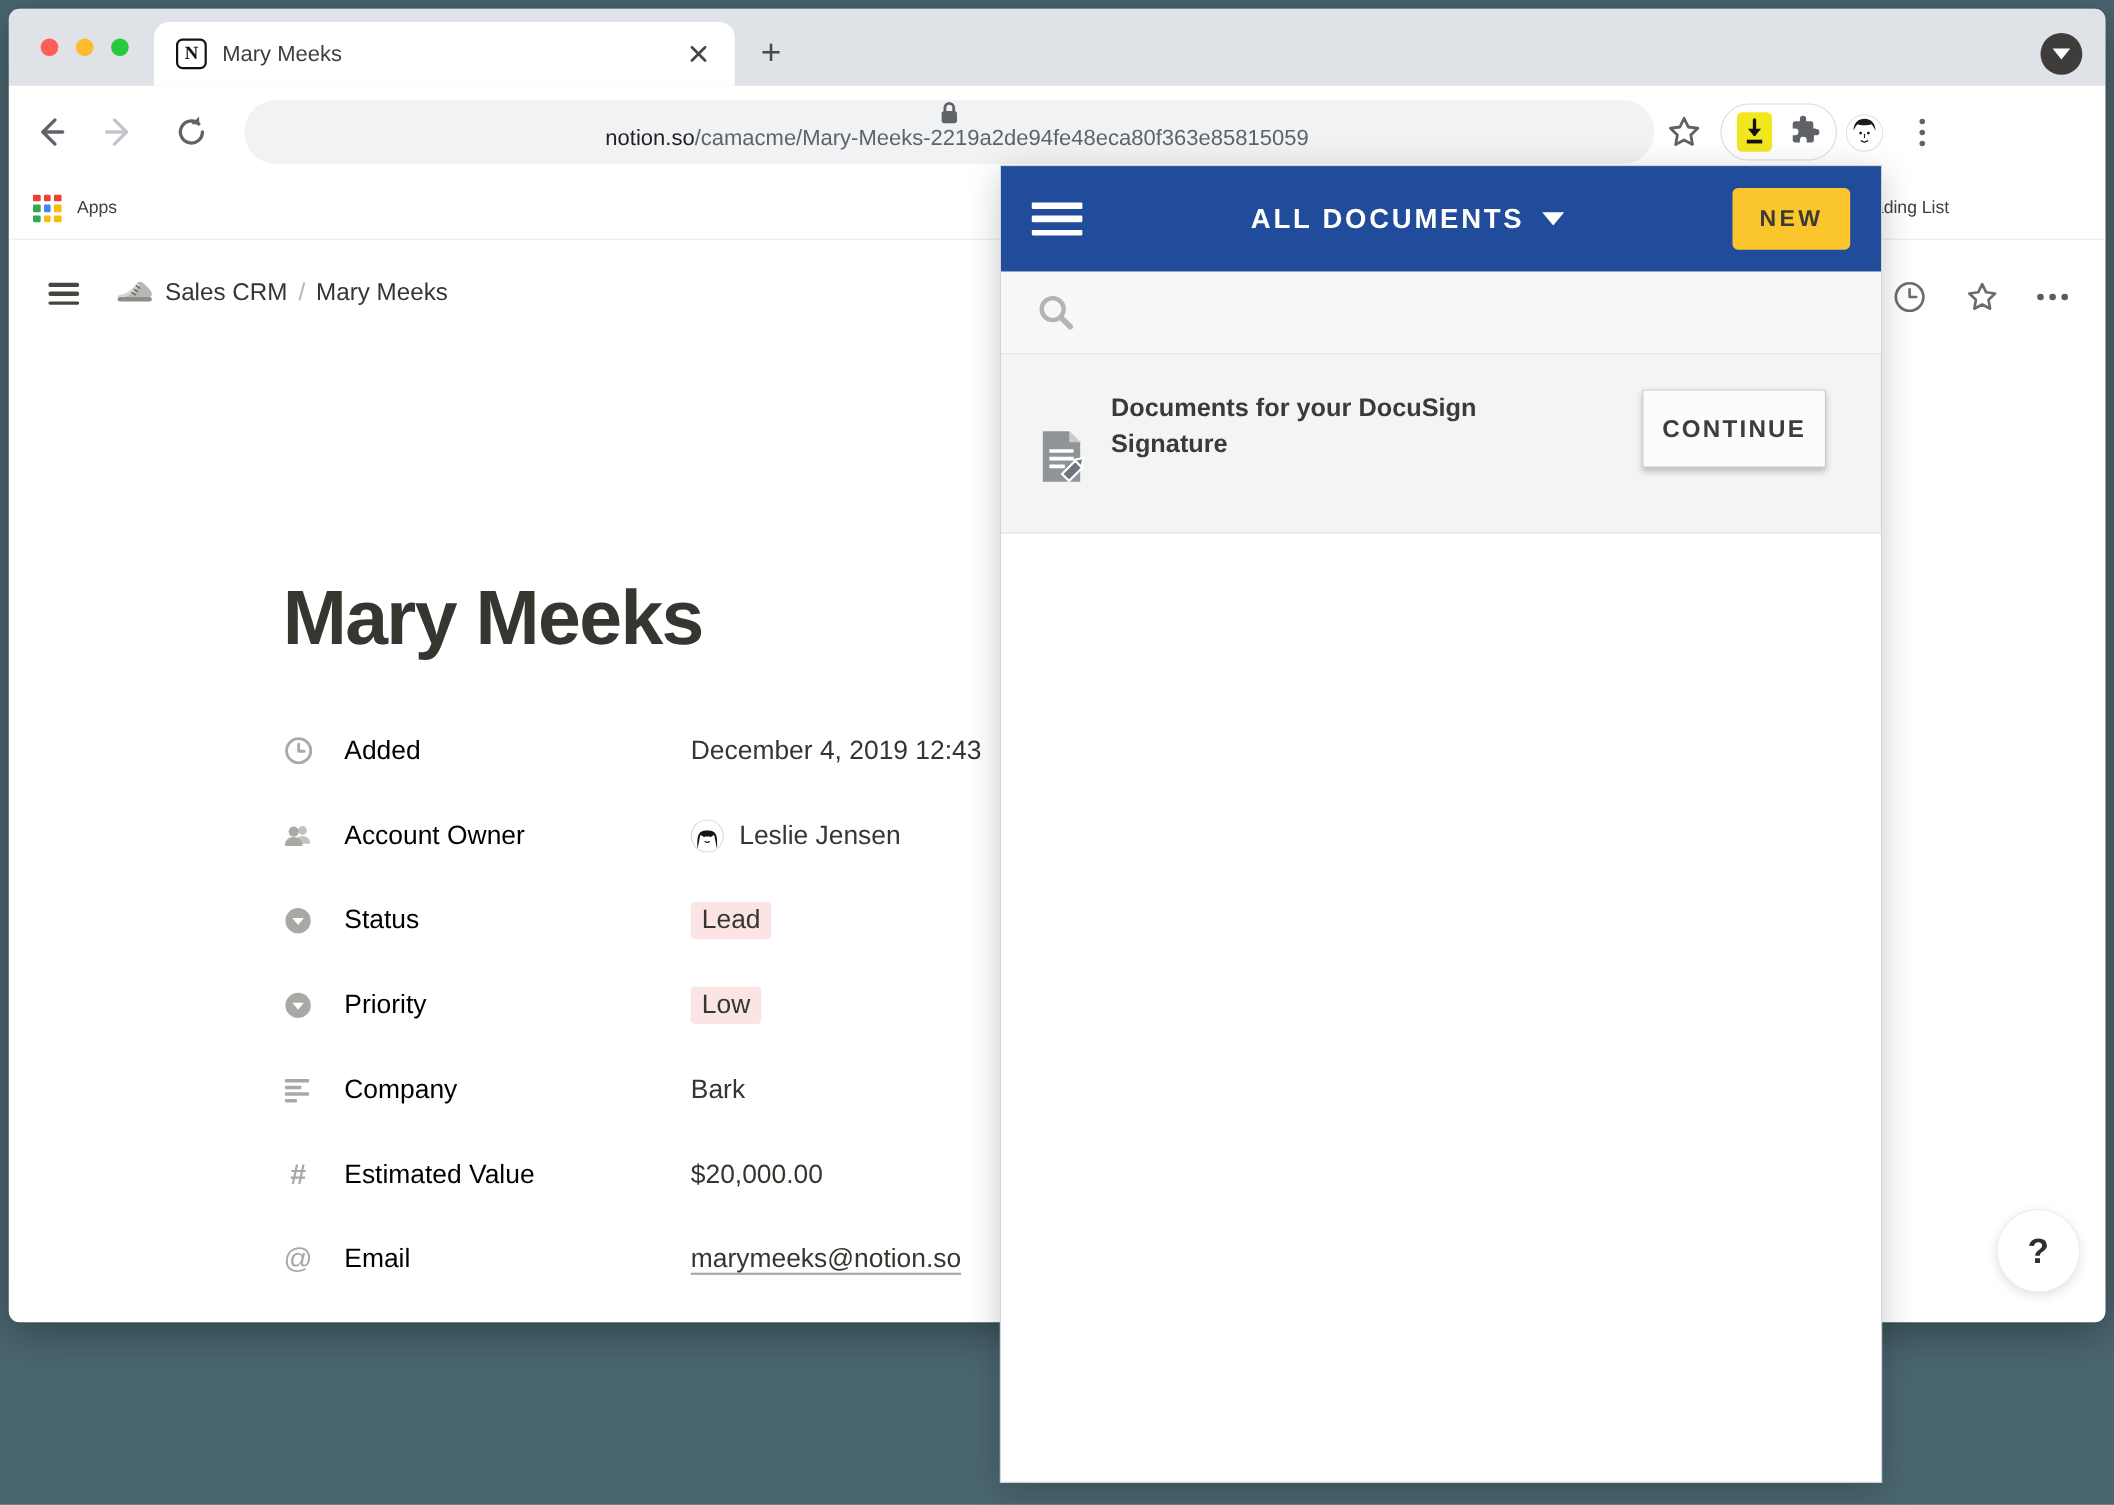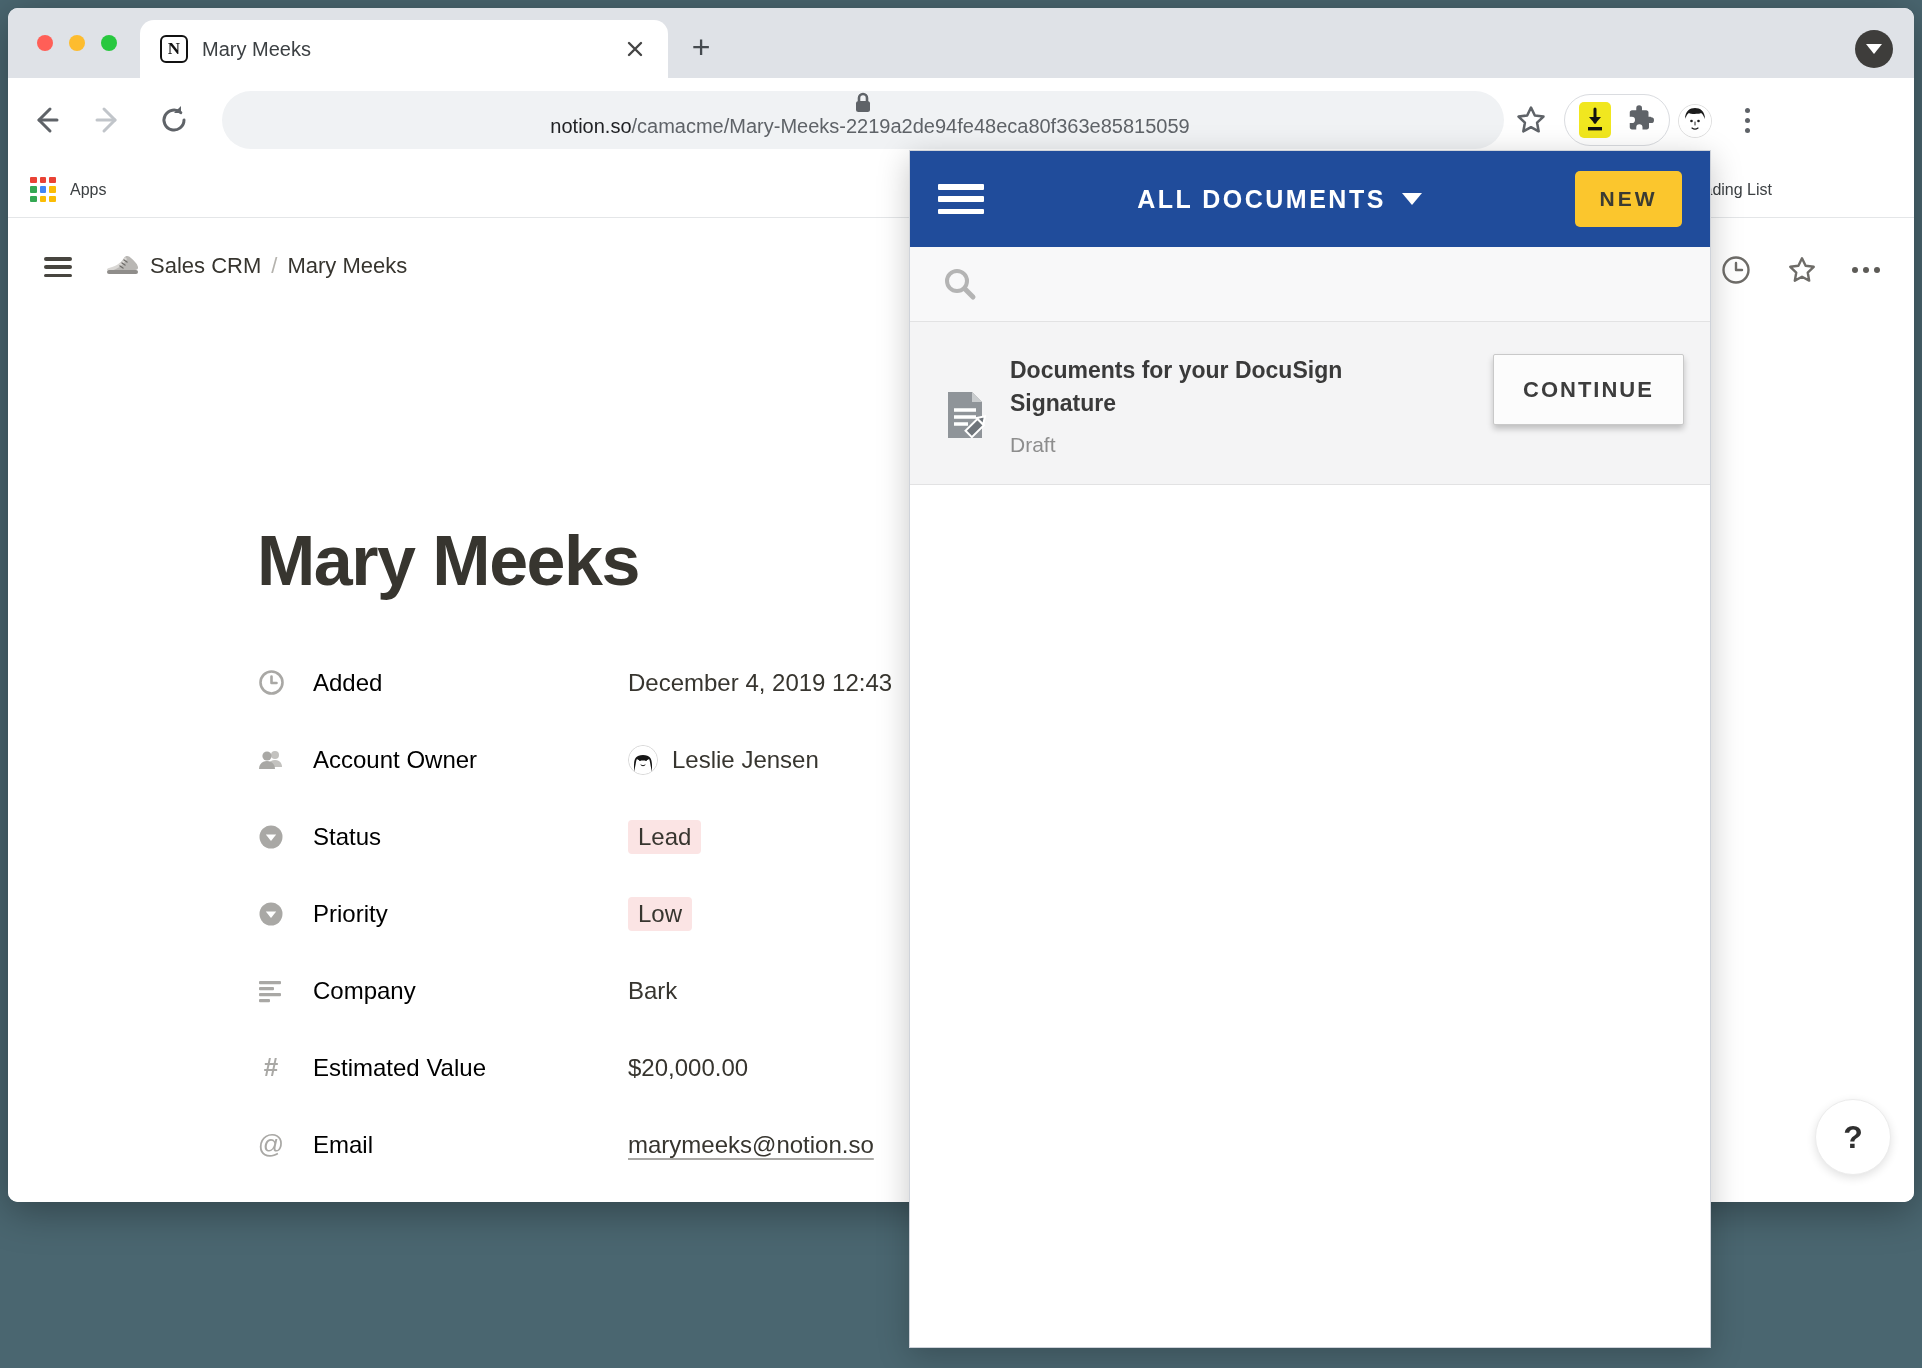--- a/index.html
+++ b/index.html
@@ -99,21 +99,21 @@
     border-top:12px solid #fff; margin-left:16px; }
   .ds-new { width:107px; height:56px; background:#fbc62d; border:none; border-radius:5px; flex:none;
     font-size:21px; font-weight:700; letter-spacing:3px; color:#3b3b33; font-family:inherit; }
   .ds-search { height:74px; background:#f8f8f9; display:flex; align-items:center; padding:0 32px; }
   .ds-row { height:164px; background:#f4f4f5; border-top:1px solid #e2e2e3; border-bottom:1px solid #e2e2e3;
     position:relative; padding:32px 0 0 34px; display:flex; }
   .ds-doc-icon { width:44px; height:52px; margin-top:36px; flex:none; }
   .ds-doc-text { margin-left:22px; width:440px; }
   .ds-doc-title { font-size:23px; font-weight:700; color:#3a3a3a; line-height:33px; }
   .ds-doc-status { font-size:21px; color:#8d8d8d; margin-top:13px; }
-  .ds-continue { position:absolute; left:583px; top:32px; width:191px; height:71px; background:#fcfcfc;
+  .ds-continue { position:absolute; left:583px; top:32px; width:167px; height:71px; background:#fcfcfc;
     border:1px solid #c9c9c9; border-radius:2px; box-shadow:0 4px 6px rgba(0,0,0,.22);
     font-size:22px; font-weight:700; letter-spacing:2px; color:#3d3d3d; font-family:inherit; }
 </style>
 </head>
 <body>
 
 <div class="browser-window">
 
   <div class="tab-strip">
     <span class="traffic t-red"></span>
@@ -393,18 +393,17 @@
         <path d="M28 2l10 10H28z" fill="#c9ccce"></path>
         <path d="M10 20h22M10 27h22M10 34h14" stroke="#fff" stroke-width="3.4"></path>
         <g transform="rotate(-45 30 38)">
           <rect x="22" y="34" width="17" height="9" fill="#6e747a" stroke="#fff" stroke-width="2"></rect>
           <path d="M39 33l7 4.5-7 4.5z" fill="#6e747a" stroke="#fff" stroke-width="2"></path>
         </g>
       </svg>
     </span>
     <span class="ds-doc-text">
       <div class="ds-doc-title">Documents for your DocuSign Signature</div>
-      <div class="ds-doc-status">Draft</div>
     </span>
     <button class="ds-continue">CONTINUE</button>
   </div>
 
 </div>
 
 </body></html>

